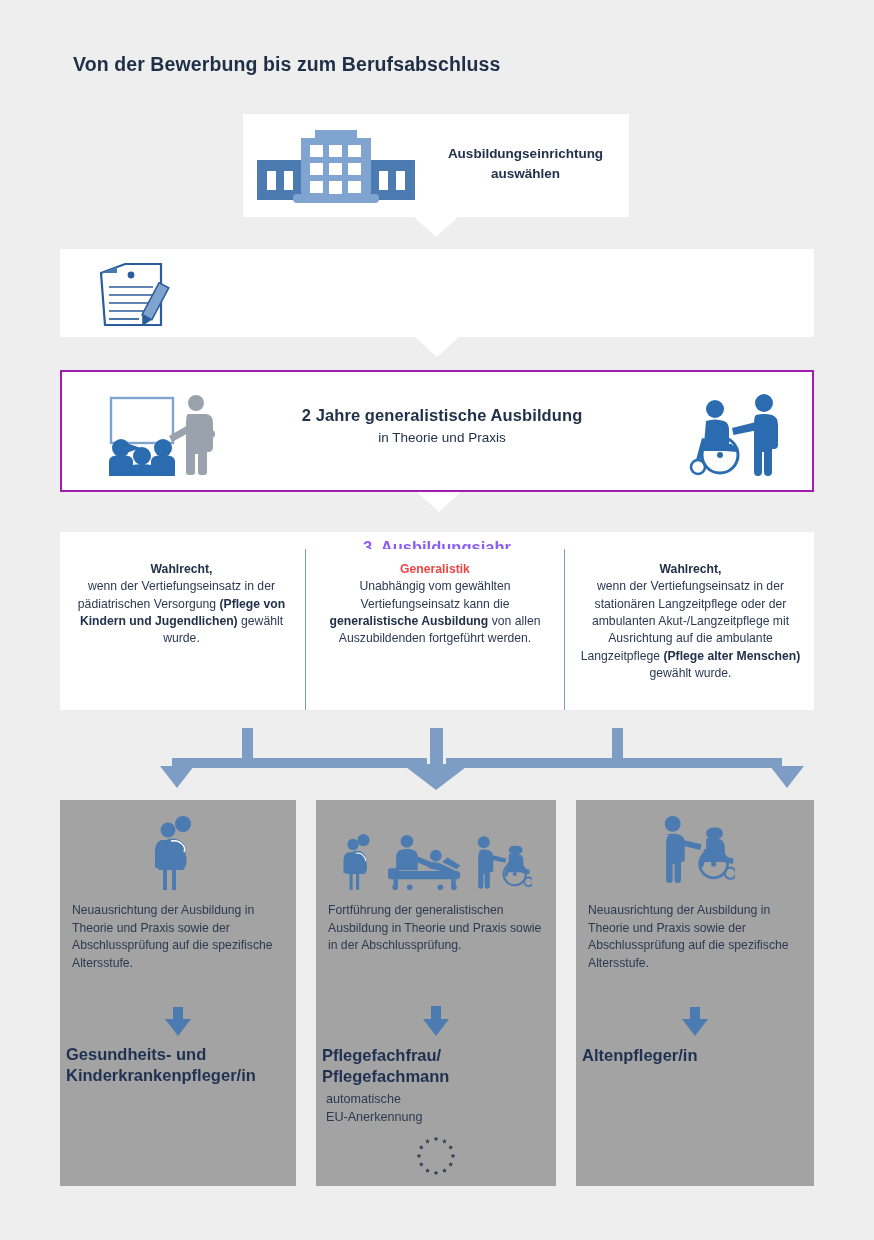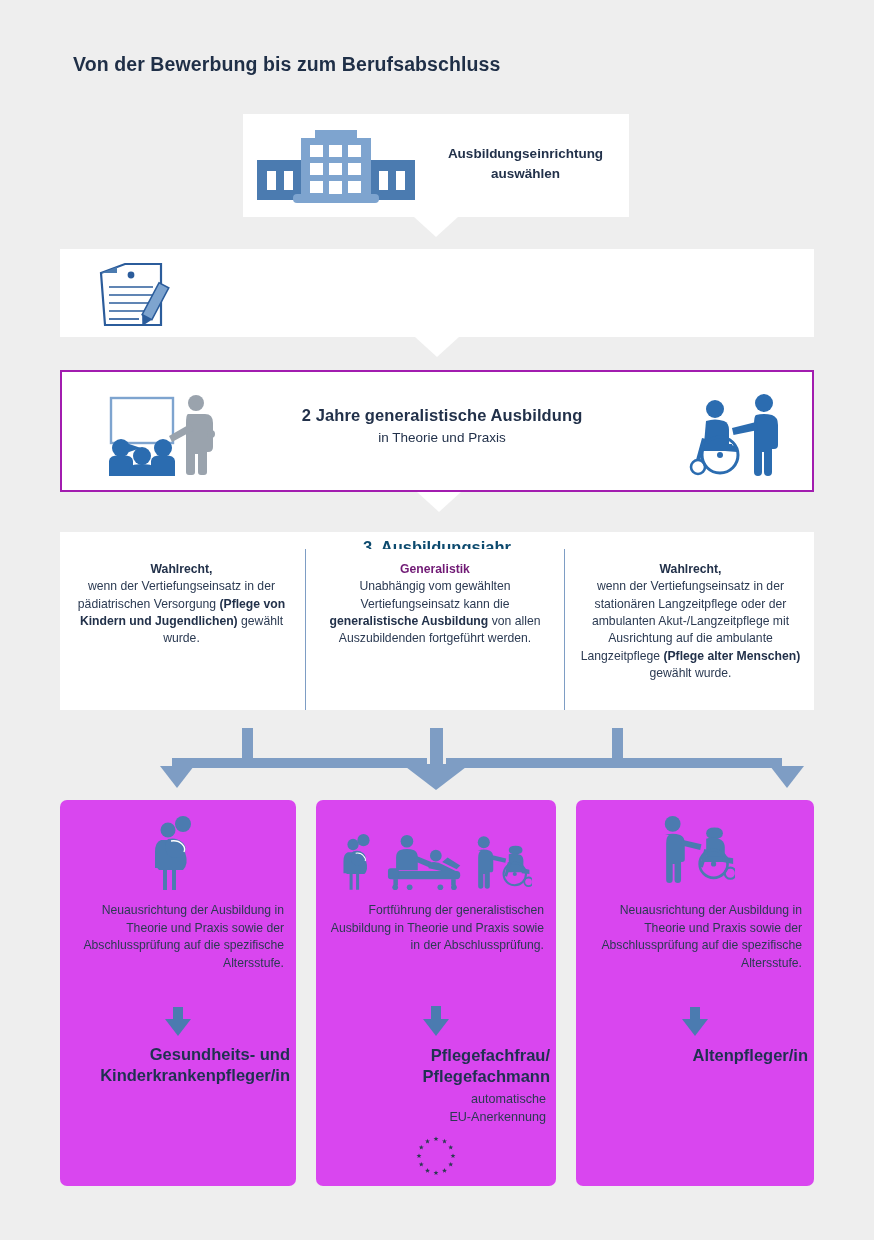--- a/index.html
+++ b/index.html
@@ -68,21 +68,21 @@
   }
   #step3 .l1 { font-size: 16.5px; font-weight: bold; color: #22314a; letter-spacing:.1px;}
   #step3 .l2 { font-size: 13.5px; color: #22314a; margin-top: 5px; }
   .icon-class { position: absolute; left: 35px; top: 22px; width: 135px; height: 82px; }
   .icon-wheel-push { position: absolute; left: 620px; top: 20px; width: 110px; height: 84px; }
 
   
   #year3head { left: 60px; top: 532px; width: 754px; height: 33px; }
   #year3head .label {
     position:absolute; left:0; top:6px; width:754px; text-align:center;
-    font-size: 16.5px; font-weight: bold; color: #0c4a6e;
+    font-size: 16.5px; font-weight: bold; color: #8b5cf6;
   }
   #year3line {
     position:absolute; left:60px; top:565px; width:754px; height:2px;
     background:#7e9dc4;
   }
 
   
   #year3cols { left: 60px; top: 549px; width: 754px; height: 161px; }
   .col {
     position: absolute; top: 0; height: 161px; box-sizing: border-box;
@@ -99,21 +99,21 @@
     position: absolute; width: 0; height: 0;
     border-left: 17px solid transparent;
     border-right: 17px solid transparent;
     border-top: 22px solid #7e9dc4;
   }
   .arrow-dn.wide {
     border-left-width: 34px; border-right-width: 34px; border-top-width: 26px;
   }
 
   
-  .outcome { position: absolute; background: #d946ef; text-align: right; border-radius: 7px; }
+  .outcome { position: absolute; background: #a3a3a3; text-align: left; }
   #out1 { left: 60px;  top: 800px; width: 236px; height: 386px; }
   #out2 { left: 316px; top: 800px; width: 240px; height: 386px; }
   #out3 { left: 576px; top: 800px; width: 238px; height: 386px; }
   .outcome .body {
     position: absolute; left: 12px; right: 12px; top: 102px;
     font-size: 12.2px; line-height: 1.45; color: #2b3a52;
   }
   .outcome .arrow-small {
     position: absolute; left: 50%; transform: translateX(-50%);
     width: 0; height: 0;
@@ -239,21 +239,21 @@
     <div class="label">3. Ausbildungsjahr</div>
   </div>
   <div id="year3line"></div>
 
   <div class="card" id="year3cols">
     <div class="col c1">
       <div style="font-weight:bold;color:#22314a;">Wahlrecht,</div>
       <div><span>wenn der Vertiefungseinsatz in der pädiatrischen Versorgung </span><span style="font-weight: bold; color: rgb(34, 49, 74);">(Pflege von Kindern und Jugendlichen)</span><span> gewählt wurde.</span></div>
     </div>
     <div class="col c2">
-      <div style="font-weight:bold;color:#701a75;">Generalistik</div>
+      <div style="font-weight:bold;color:#ef4444;">Generalistik</div>
       <div><span>Unabhängig vom gewählten Vertiefungseinsatz kann die </span><span style="font-weight: bold; color: rgb(34, 49, 74);">generalistische Ausbildung</span><span> von allen Auszubildenden fortgeführt werden.</span></div>
     </div>
     <div class="col c3">
       <div style="font-weight:bold;color:#22314a;">Wahlrecht,</div>
       <div><span>wenn der Vertiefungseinsatz in der stationären Langzeitpflege oder der ambulanten Akut-/Langzeitpflege mit Ausrichtung auf die ambulante Langzeitpflege </span><span style="font-weight: bold; color: rgb(34, 49, 74);">(Pflege alter Menschen)</span><span> gewählt wurde.</span></div>
     </div>
   </div>
 
   <div>
 

